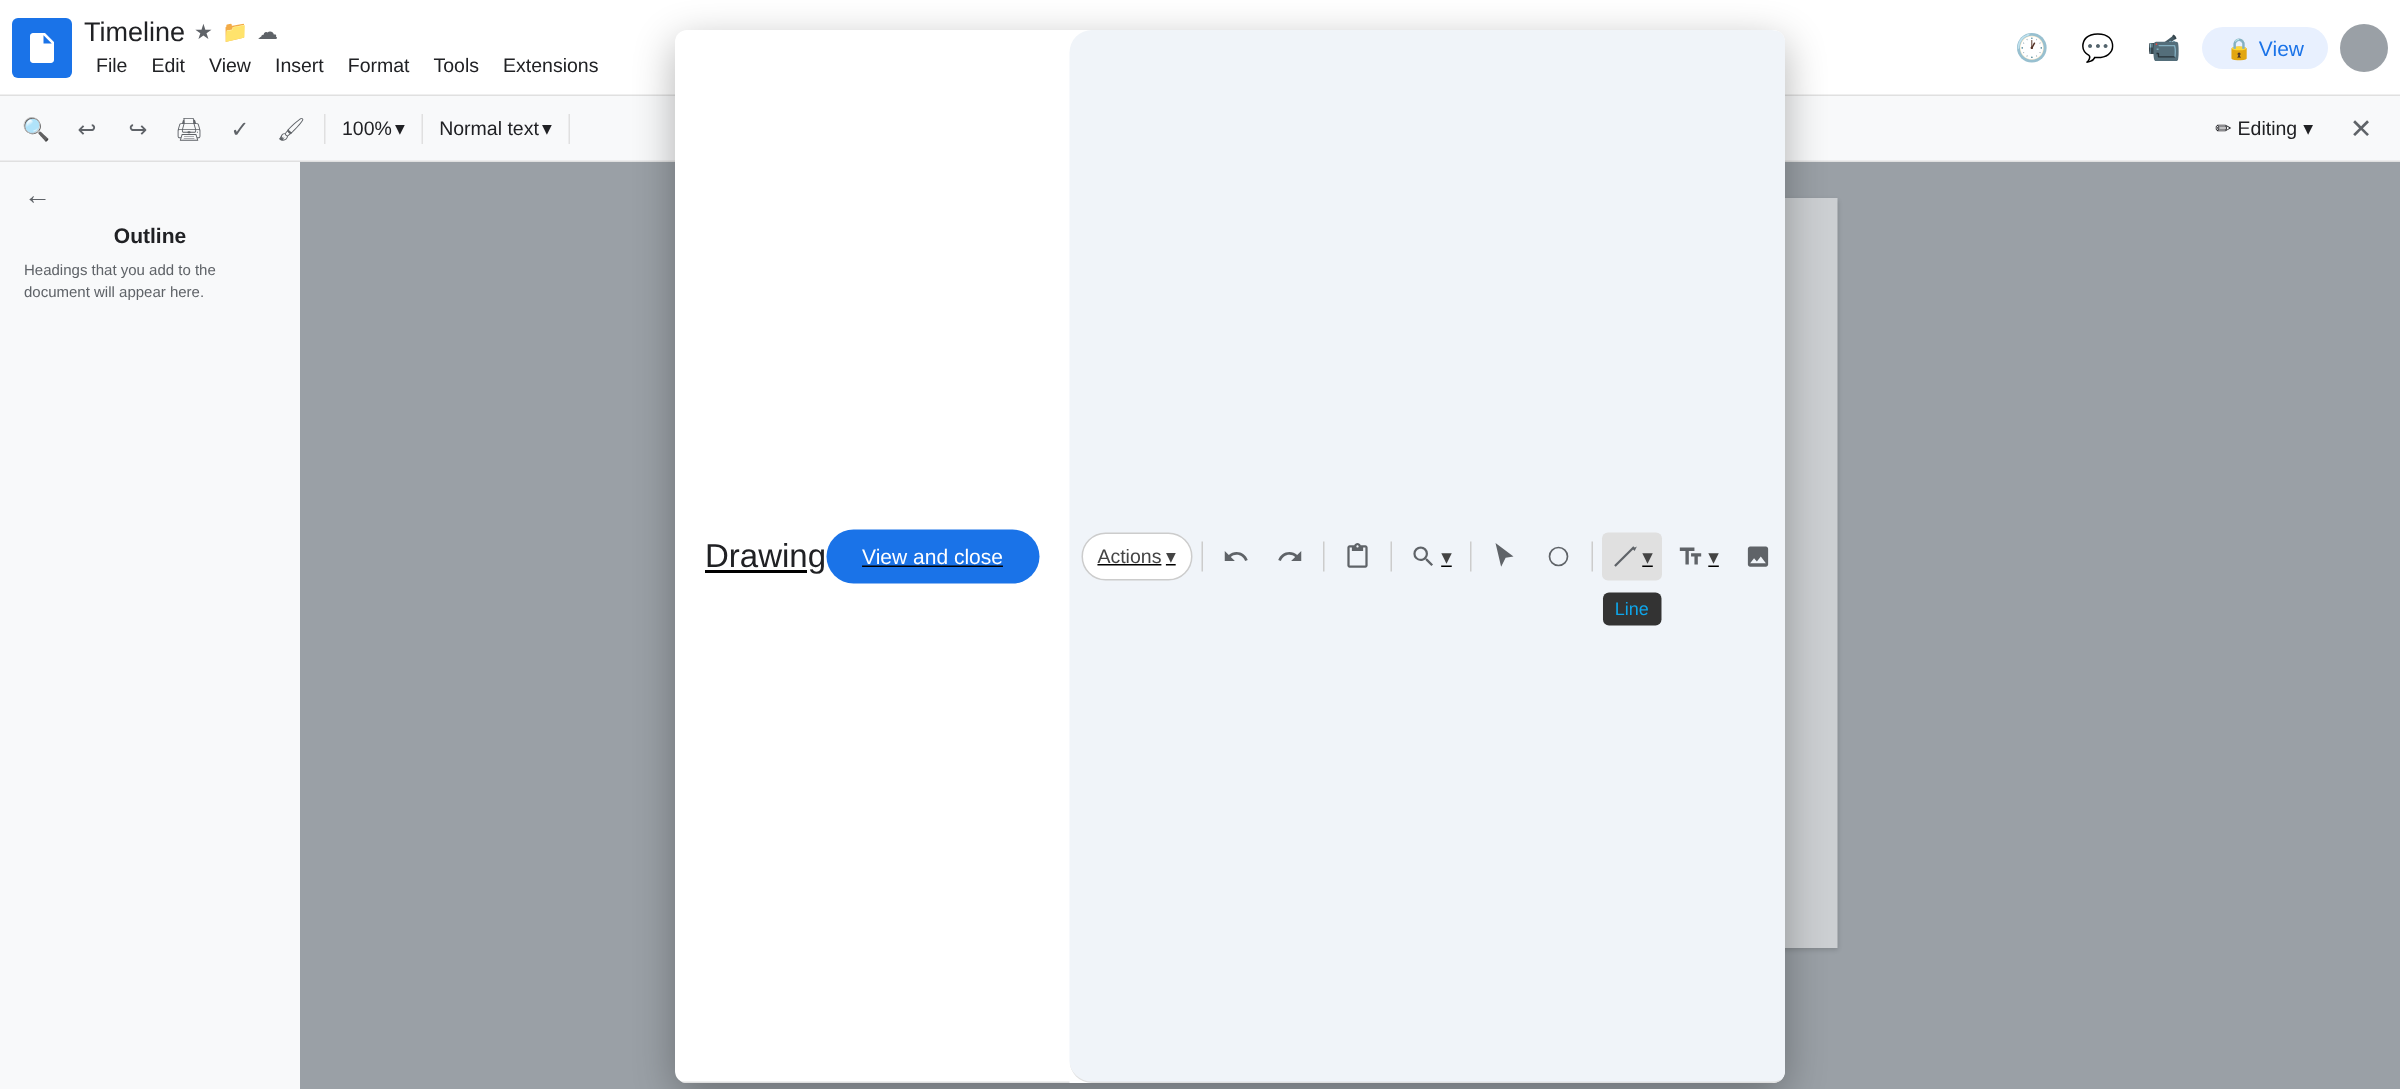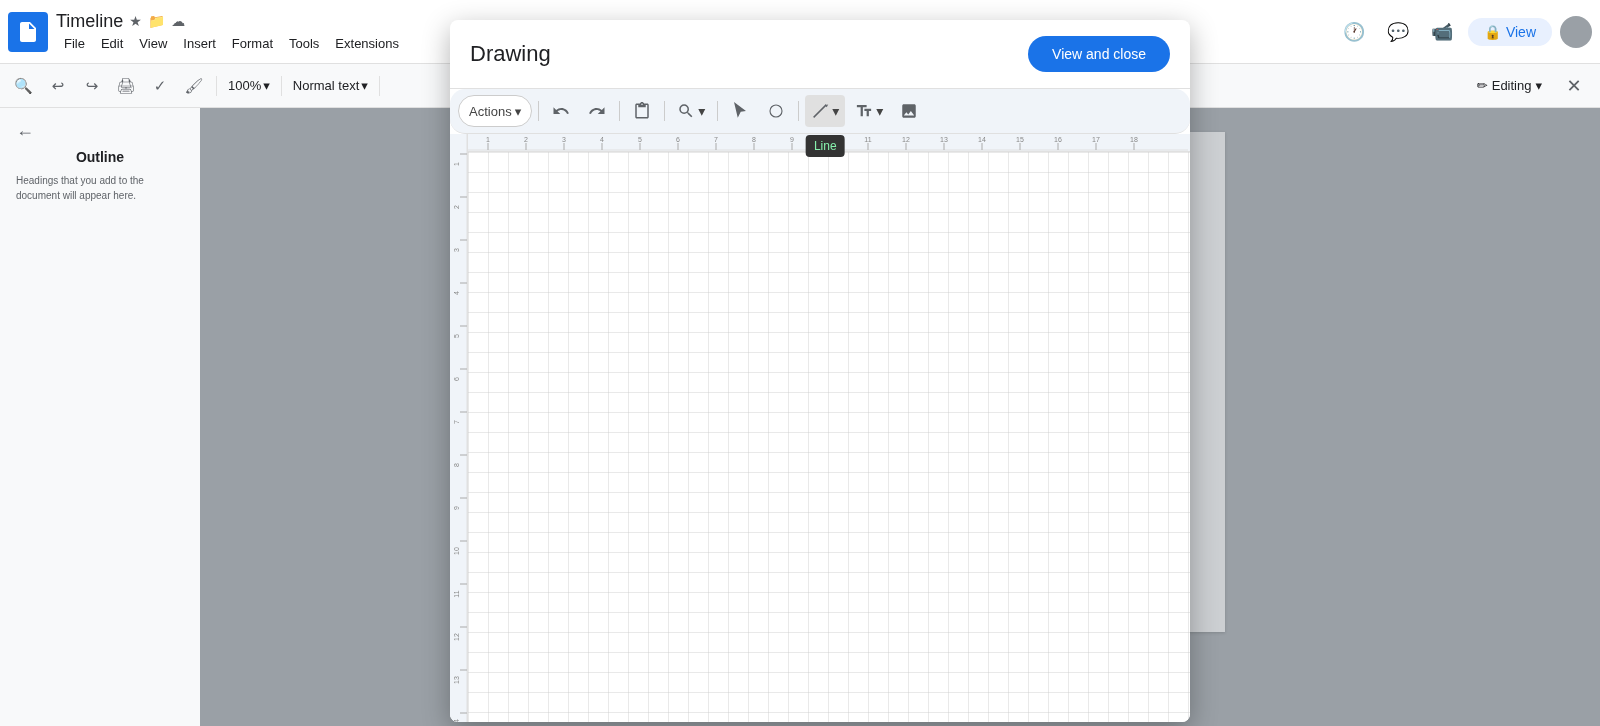--- a/index.html
+++ b/index.html
@@ -159,22 +159,22 @@
       position: absolute;
       left: 450px;
       top: 20px;
       width: 740px;
       height: 702px;
       background: #fff;
       border-radius: 8px;
       box-shadow: 0 8px 28px rgba(0,0,0,0.3);
       z-index: 200;
       display: flex;
-      flex-direction: column;
-      overflow: hidden;
+      overflow: hidden;
+      text-decoration: underline;
     }
 
     
     .dialog-header {
       display: flex;
       align-items: center;
       padding: 16px 20px;
       border-bottom: 1px solid #e0e0e0;
       flex-shrink: 0;
     }
@@ -221,21 +221,21 @@
     .dtb-divider { width: 1px; height: 20px; background: #ccc; margin: 0 2px; }
 
     
     .tooltip-wrap { position: relative; display: inline-flex; align-items: center; }
     .tooltip-box {
       position: absolute;
       bottom: -30px;
       left: 50%;
       transform: translateX(-50%);
       background: #333;
-      color: #86efac;
+      color: #0ea5e9;
       font-size: 12px;
       padding: 4px 8px;
       border-radius: 4px;
       white-space: nowrap;
       z-index: 300;
       pointer-events: none;
     }
 
     
     .dialog-body {

